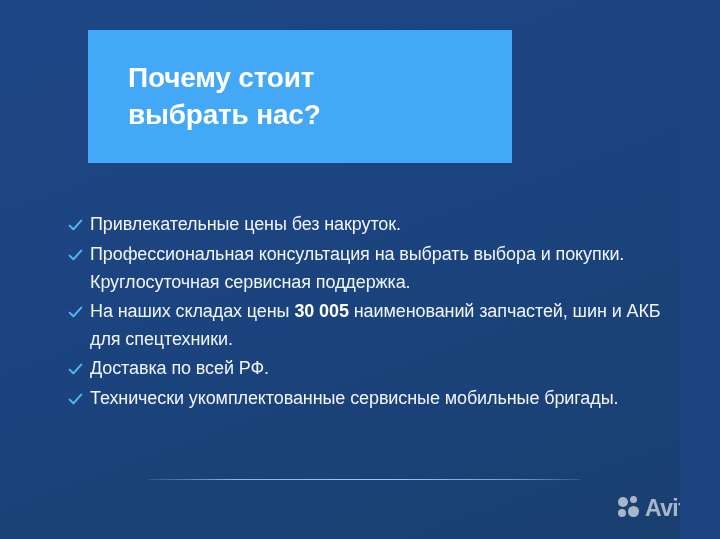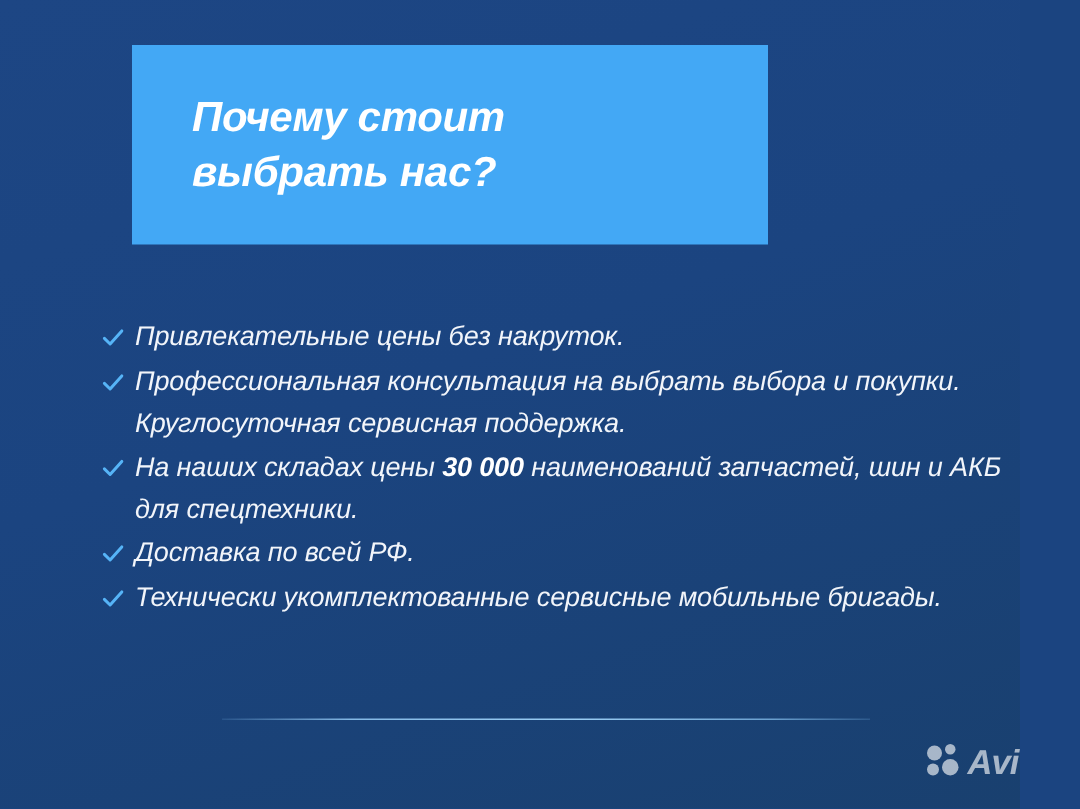--- a/index.html
+++ b/index.html
@@ -15,21 +15,20 @@
     background: #1b4480;
   }
 
   .slide {
     position: relative;
     width: 680px;
     height: 539px;
     box-sizing: border-box;
     background: linear-gradient(160deg, #1d4684 0%, #1b4480 45%, #19406f 100%);
     overflow: hidden;
-    font-style: italic;
   }
 
   
   .title-box {
     position: absolute;
     left: 88px;
     top: 30px;
     width: 424px;
     height: 133px;
     background: #43a8f5;
@@ -158,21 +157,21 @@
           </svg>
         </span>
         <span class="bullet-text"><span>Профессиональная консультация на выбрать выбора и покупки. Круглосуточная сервисная поддержка.</span></span>
       </div>
       <div class="bullet-row">
         <span class="check-icon">
           <svg width="15" height="15" viewBox="0 0 15 15" aria-hidden="true">
             <path d="M1.6 7.6 L5.4 11.3 L13.2 2.6" fill="none" stroke="#56b4f7" stroke-width="2" stroke-linecap="round" stroke-linejoin="round"></path>
           </svg>
         </span>
-        <span class="bullet-text"><span>На наших складах цены </span><b>30 000</b><span> наименований запчастей, шин и АКБ для спецтехники.</span></span>
+        <span class="bullet-text"><span>На наших складах цены </span><b>30 005</b><span> наименований запчастей, шин и АКБ для спецтехники.</span></span>
       </div>
       <div class="bullet-row">
         <span class="check-icon">
           <svg width="15" height="15" viewBox="0 0 15 15" aria-hidden="true">
             <path d="M1.6 7.6 L5.4 11.3 L13.2 2.6" fill="none" stroke="#56b4f7" stroke-width="2" stroke-linecap="round" stroke-linejoin="round"></path>
           </svg>
         </span>
         <span class="bullet-text"><span>Доставка по всей РФ.</span></span>
       </div>
       <div class="bullet-row">

